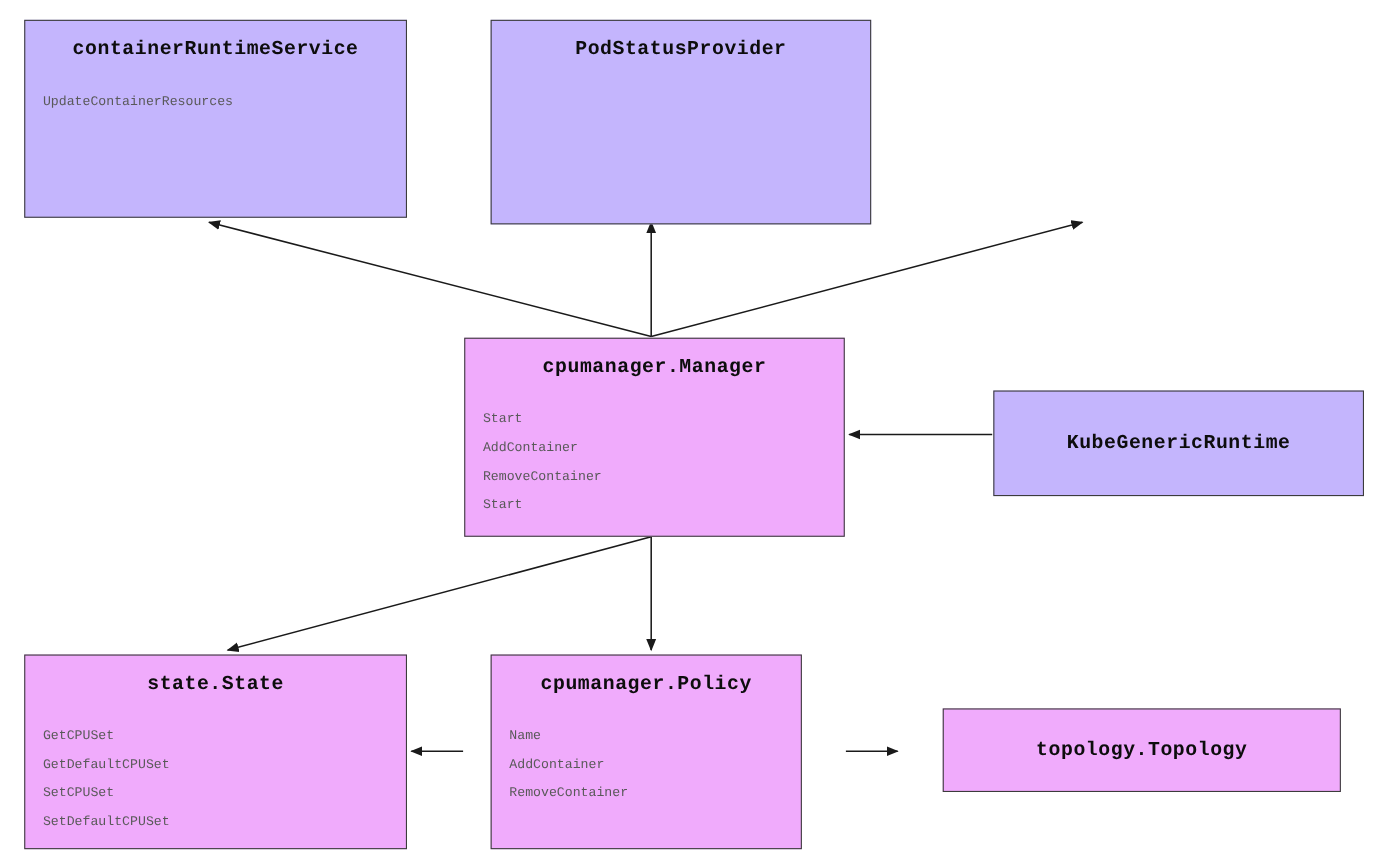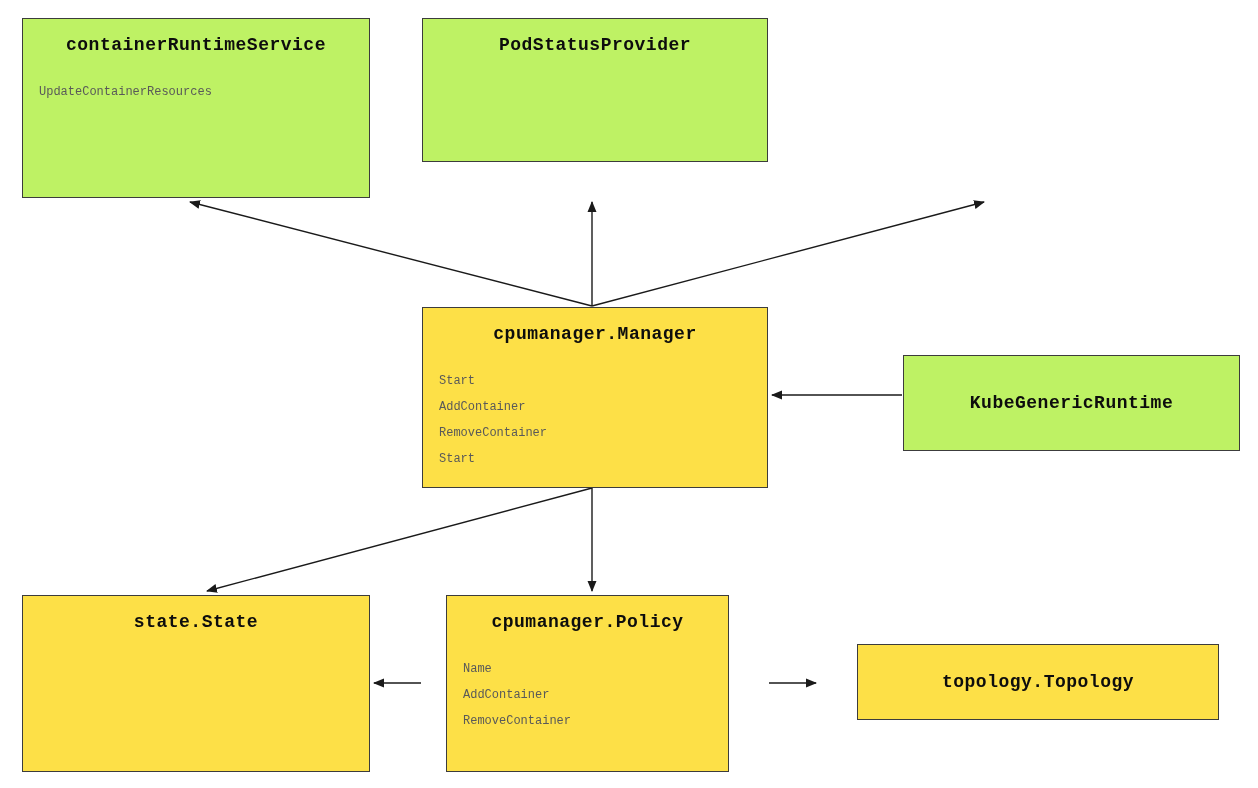--- a/index.html
+++ b/index.html
@@ -20,25 +20,25 @@
     left: 0;
     top: 0;
     width: 1258px;
     height: 788px;
     z-index: 1;
   }
   .node {
     position: absolute;
     box-sizing: border-box;
     border: 1.5px solid #3c3c3c;
-    background: #bef264;
+    background: #c4b5fd;
     z-index: 2;
   }
   .node.highlight {
-    background: #fde047;
+    background: #f0abfc;
   }
   .node .title {
     margin-top: 16px;
     text-align: center;
     font-weight: bold;
     font-size: 18px;
     letter-spacing: 0.5px;
     color: #0d0d0d;
   }
   .node.center-title {
@@ -81,21 +81,21 @@
     <line x1="769" y1="683" x2="816" y2="683" stroke="#1a1a1a" stroke-width="1.4" marker-end="url(#arrow)"></line>
   </svg>
 
   <div class="node plain" style="left:22px; top:18px; width:348px; height:180px;">
     <div class="title">containerRuntimeService</div>
     <div class="methods">
         <div class="method">UpdateContainerResources</div>
       </div>
   </div>
 
-  <div class="node plain" style="left:422px; top:18px; width:346px; height:144px;">
+  <div class="node plain" style="left:446px; top:18px; width:346px; height:186px;">
     <div class="title">PodStatusProvider</div>
     <div class="methods"></div>
   </div>
 
 
   <div class="node highlight" style="left:422px; top:307px; width:346px; height:181px;">
     <div class="title">cpumanager.Manager</div>
     <div class="methods">
         <div class="method">Start</div>
         <div class="method">AddContainer</div>
@@ -103,20 +103,26 @@
         <div class="method">Start</div>
       </div>
   </div>
 
   <div class="node plain center-title" style="left:903px; top:355px; width:337px; height:96px;">
     <div class="title">KubeGenericRuntime</div>
   </div>
 
   <div class="node highlight" style="left:22px; top:595px; width:348px; height:177px;">
     <div class="title">state.State</div>
+    <div class="methods">
+        <div class="method">GetCPUSet</div>
+        <div class="method">GetDefaultCPUSet</div>
+        <div class="method">SetCPUSet</div>
+        <div class="method">SetDefaultCPUSet</div>
+      </div>
   </div>
 
   <div class="node highlight" style="left:446px; top:595px; width:283px; height:177px;">
     <div class="title">cpumanager.Policy</div>
     <div class="methods">
         <div class="method">Name</div>
         <div class="method">AddContainer</div>
         <div class="method">RemoveContainer</div>
       </div>
   </div>

